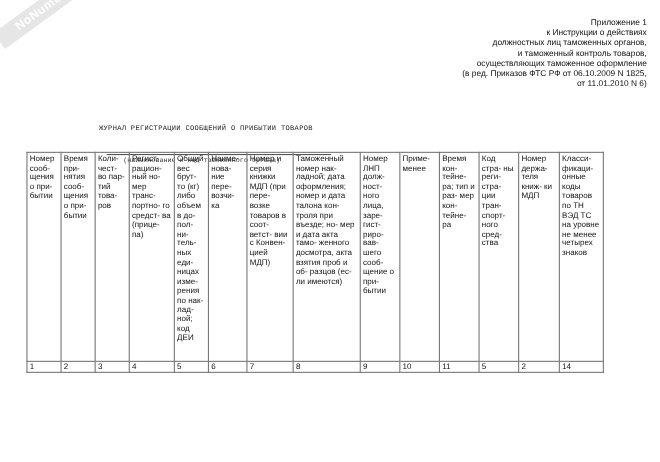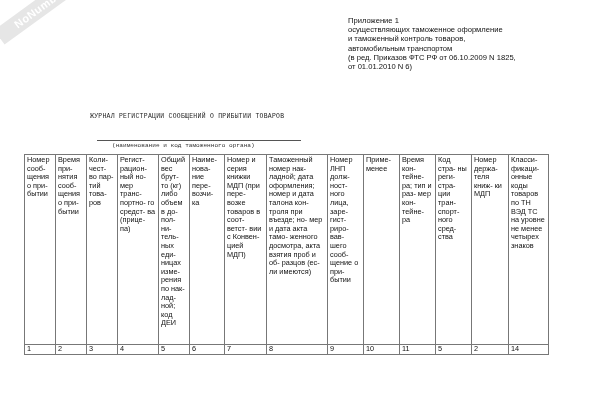--- a/index.html
+++ b/index.html
@@ -1,39 +1,40 @@
 <!DOCTYPE html>
 <html><head>
 <meta charset="utf-8">
 <style>
   html, body { margin:0; padding:0; background:#ffffff; }
   body { width:600px; height:420px; position:relative; overflow:hidden; font-family:"Liberation Sans", sans-serif; color:#111; }
   .watermark { position:absolute; left:-6px; top:30px; transform:rotate(-36deg); transform-origin:left top; background:#e6e6e6; color:#fff; font-weight:bold; font-size:11px; letter-spacing:0.5px; padding:3px 60px 3px 20px; white-space:nowrap; }
-  .appendix { position:absolute; right:12px; top:16px; width:240px; font-size:7.6px; line-height:9.2px; }
+  .appendix { position:absolute; right:12px; top:16px; width:240px; text-align:right; font-size:7.6px; line-height:9.2px; }
   .appendix div { white-space:nowrap; }
   .journal-title { position:absolute; left:90px; top:113px; font-family:"Liberation Mono", monospace; font-size:6.4px; letter-spacing:0.3px; color:#222; }
   .org-line { position:absolute; left:97px; top:140px; width:204px; border-top:0.8px solid #555; }
   .org-caption { position:absolute; left:112px; top:142px; font-family:"Liberation Mono", monospace; font-size:6.1px; color:#333; }
-  table.journal { position:absolute; left:24px; top:154px; border-collapse:collapse; table-layout:fixed; font-size:7.3px; line-height:8.6px;padding-left:44px; }
+  table.journal { position:absolute; left:24px; top:138px; border-collapse:collapse; table-layout:fixed; font-size:7.3px; line-height:8.6px;padding-left:44px; }
   table.journal td { border:0.9px solid #777; vertical-align:top; padding:1px 2px 0 2px; overflow:hidden; word-wrap:break-word; }
   table.journal tr.head td { height:188px; }
   table.journal tr.nums td { height:9px; font-size:7.3px; padding-top:0; }
 </style>
 </head>
 <body>
 
 <div class="watermark">NoNumber.ru</div>
 
 <div class="appendix">
   <div>Приложение 1</div>
+  <div>к Инструкции о действиях</div>
+  <div>должностных лиц таможенных органов,</div>
+  <div>и таможенный контроль товаров,</div>
   <div>осуществляющих таможенное оформление</div>
-  <div>и таможенный контроль товаров,</div>
-  <div>автомобильным транспортом</div>
   <div>(в ред. Приказов ФТС РФ от 06.10.2009 N 1825,</div>
-  <div>от 01.01.2010 N 6)</div>
+  <div>от 11.01.2010 N 6)</div>
 </div>
 
 <div class="journal-title">ЖУРНАЛ РЕГИСТРАЦИИ СООБЩЕНИЙ О ПРИБЫТИИ ТОВАРОВ</div>
 <div class="org-line"></div>
 <div class="org-caption">(наименование и код таможенного органа)</div>
 
 <table class="journal">
   <colgroup>
     <col style="width:31px">
       <col style="width:31px">

